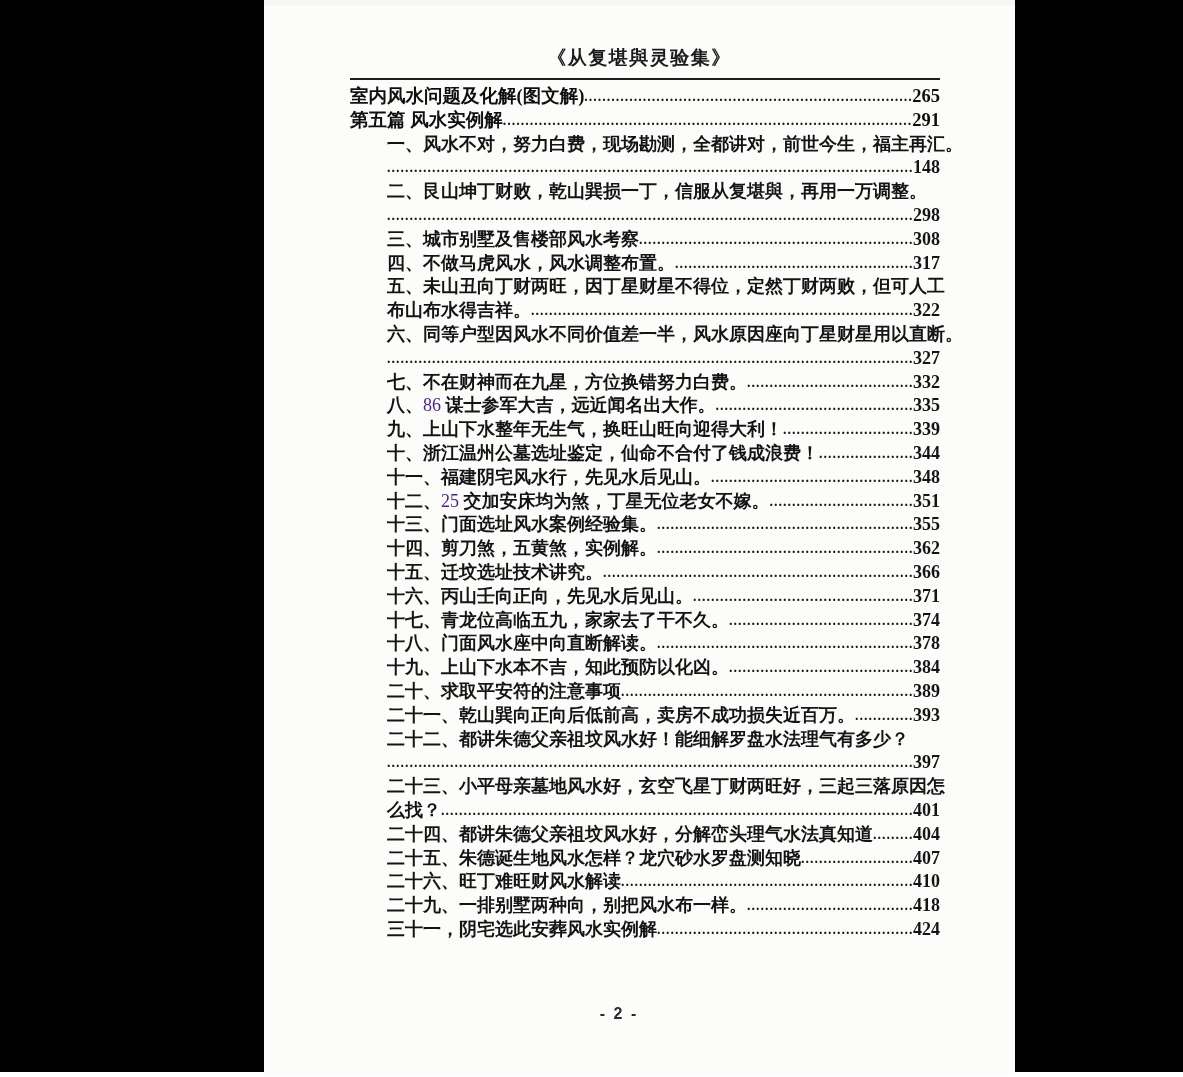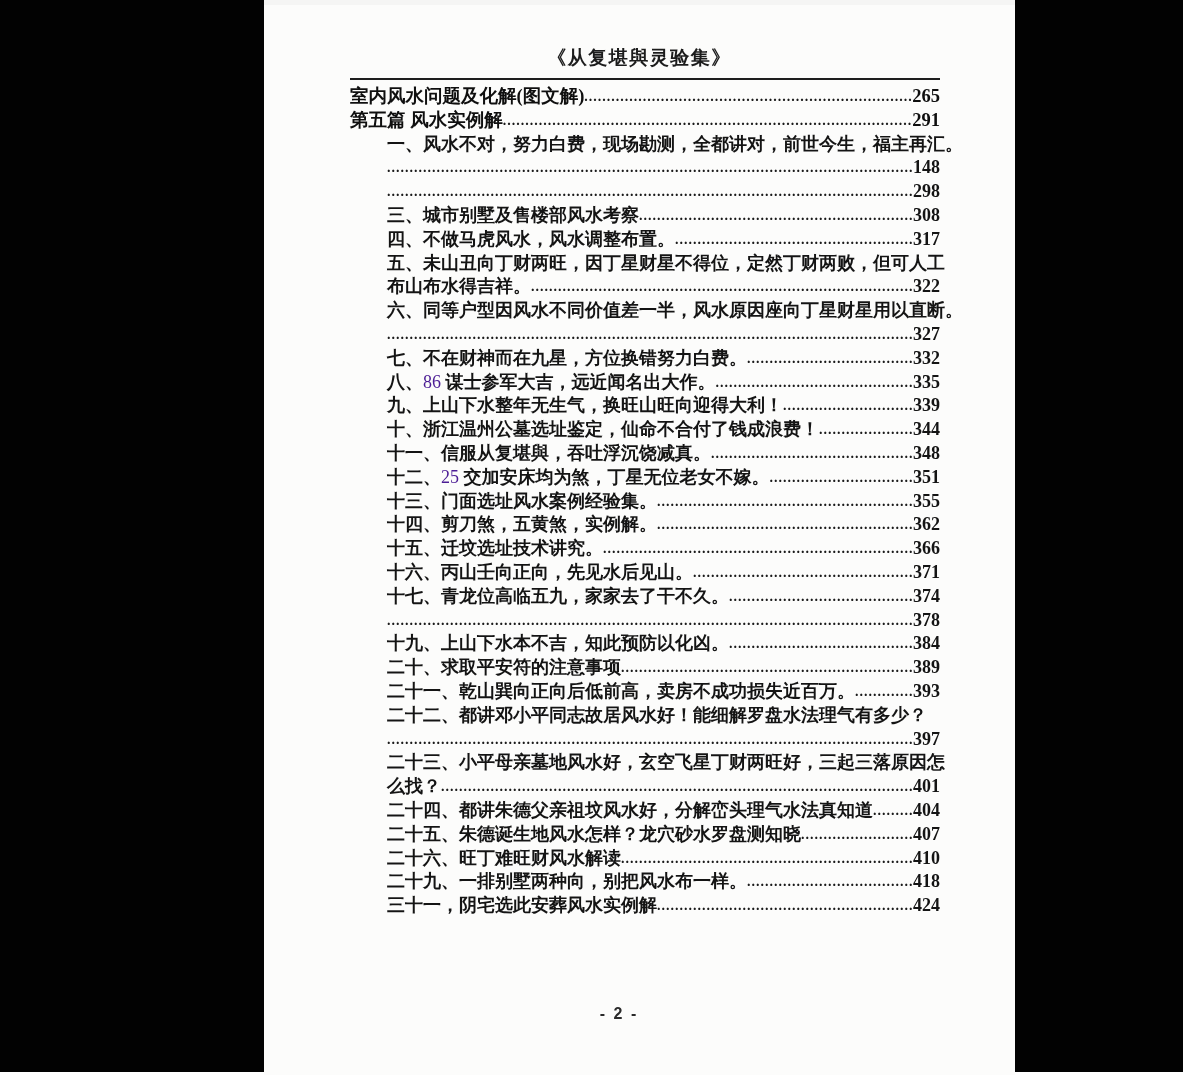--- a/index.html
+++ b/index.html
@@ -57,20 +57,23 @@
         <div class="line">
           <span class="t"><span>一、风水不对，努力白费，现场勘测，全都讲对，前世今生，福主再汇。</span></span>
         </div>
         <div class="line">
           <span class="leader"></span>
           <span class="pg">148</span>
         </div>
       </div>
       <div class="toc-item entry">
         <div class="line">
+          <span class="t"><span>二、艮山坤丁财败，乾山巽损一丁，信服从复堪與，再用一万调整。</span></span>
+        </div>
+        <div class="line">
           <span class="leader"></span>
           <span class="pg">298</span>
         </div>
       </div>
       <div class="toc-item entry">
         <div class="line">
           <span class="t"><span>三、城市别墅及售楼部风水考察</span></span>
           <span class="leader"></span>
           <span class="pg">308</span>
         </div>
@@ -124,21 +127,21 @@
       </div>
       <div class="toc-item entry">
         <div class="line">
           <span class="t"><span>十、浙江温州公墓选址鉴定，仙命不合付了钱成浪费！ </span></span>
           <span class="leader"></span>
           <span class="pg">344</span>
         </div>
       </div>
       <div class="toc-item entry">
         <div class="line">
-          <span class="t"><span>十一、信服从复堪與，吞吐浮沉饶减真。 </span></span>
+          <span class="t"><span>十一、福建阴宅风水行，先见水后见山。 </span></span>
           <span class="leader"></span>
           <span class="pg">348</span>
         </div>
       </div>
       <div class="toc-item entry">
         <div class="line">
           <span class="t"><span>十二、</span><span class="faint">25</span><span> 交加安床均为煞，丁星无位老女不嫁。 </span></span>
           <span class="leader"></span>
           <span class="pg">351</span>
         </div>
@@ -173,20 +176,21 @@
       </div>
       <div class="toc-item entry">
         <div class="line">
           <span class="t"><span>十七、青龙位高临五九，家家去了干不久。 </span></span>
           <span class="leader"></span>
           <span class="pg">374</span>
         </div>
       </div>
       <div class="toc-item entry">
         <div class="line">
+          <span class="t"><span>十八、门面风水座中向直断解读。 </span></span>
           <span class="leader"></span>
           <span class="pg">378</span>
         </div>
       </div>
       <div class="toc-item entry">
         <div class="line">
           <span class="t"><span>十九、上山下水本不吉，知此预防以化凶。 </span></span>
           <span class="leader"></span>
           <span class="pg">384</span>
         </div>
@@ -200,21 +204,21 @@
       </div>
       <div class="toc-item entry">
         <div class="line">
           <span class="t"><span>二十一、乾山巽向正向后低前高，卖房不成功损失近百万。 </span></span>
           <span class="leader"></span>
           <span class="pg">393</span>
         </div>
       </div>
       <div class="toc-item entry">
         <div class="line">
-          <span class="t"><span>二十二、都讲邓小平同志故居风水好！能细解罗盘水法理气有多少？</span></span>
+          <span class="t"><span>二十二、都讲朱德父亲祖坟风水好！能细解罗盘水法理气有多少？</span></span>
         </div>
         <div class="line">
           <span class="leader"></span>
           <span class="pg">397</span>
         </div>
       </div>
       <div class="toc-item entry">
         <div class="line">
           <span class="t"><span>二十三、小平母亲墓地风水好，玄空飞星丁财两旺好，三起三落原因怎</span></span>
         </div>

